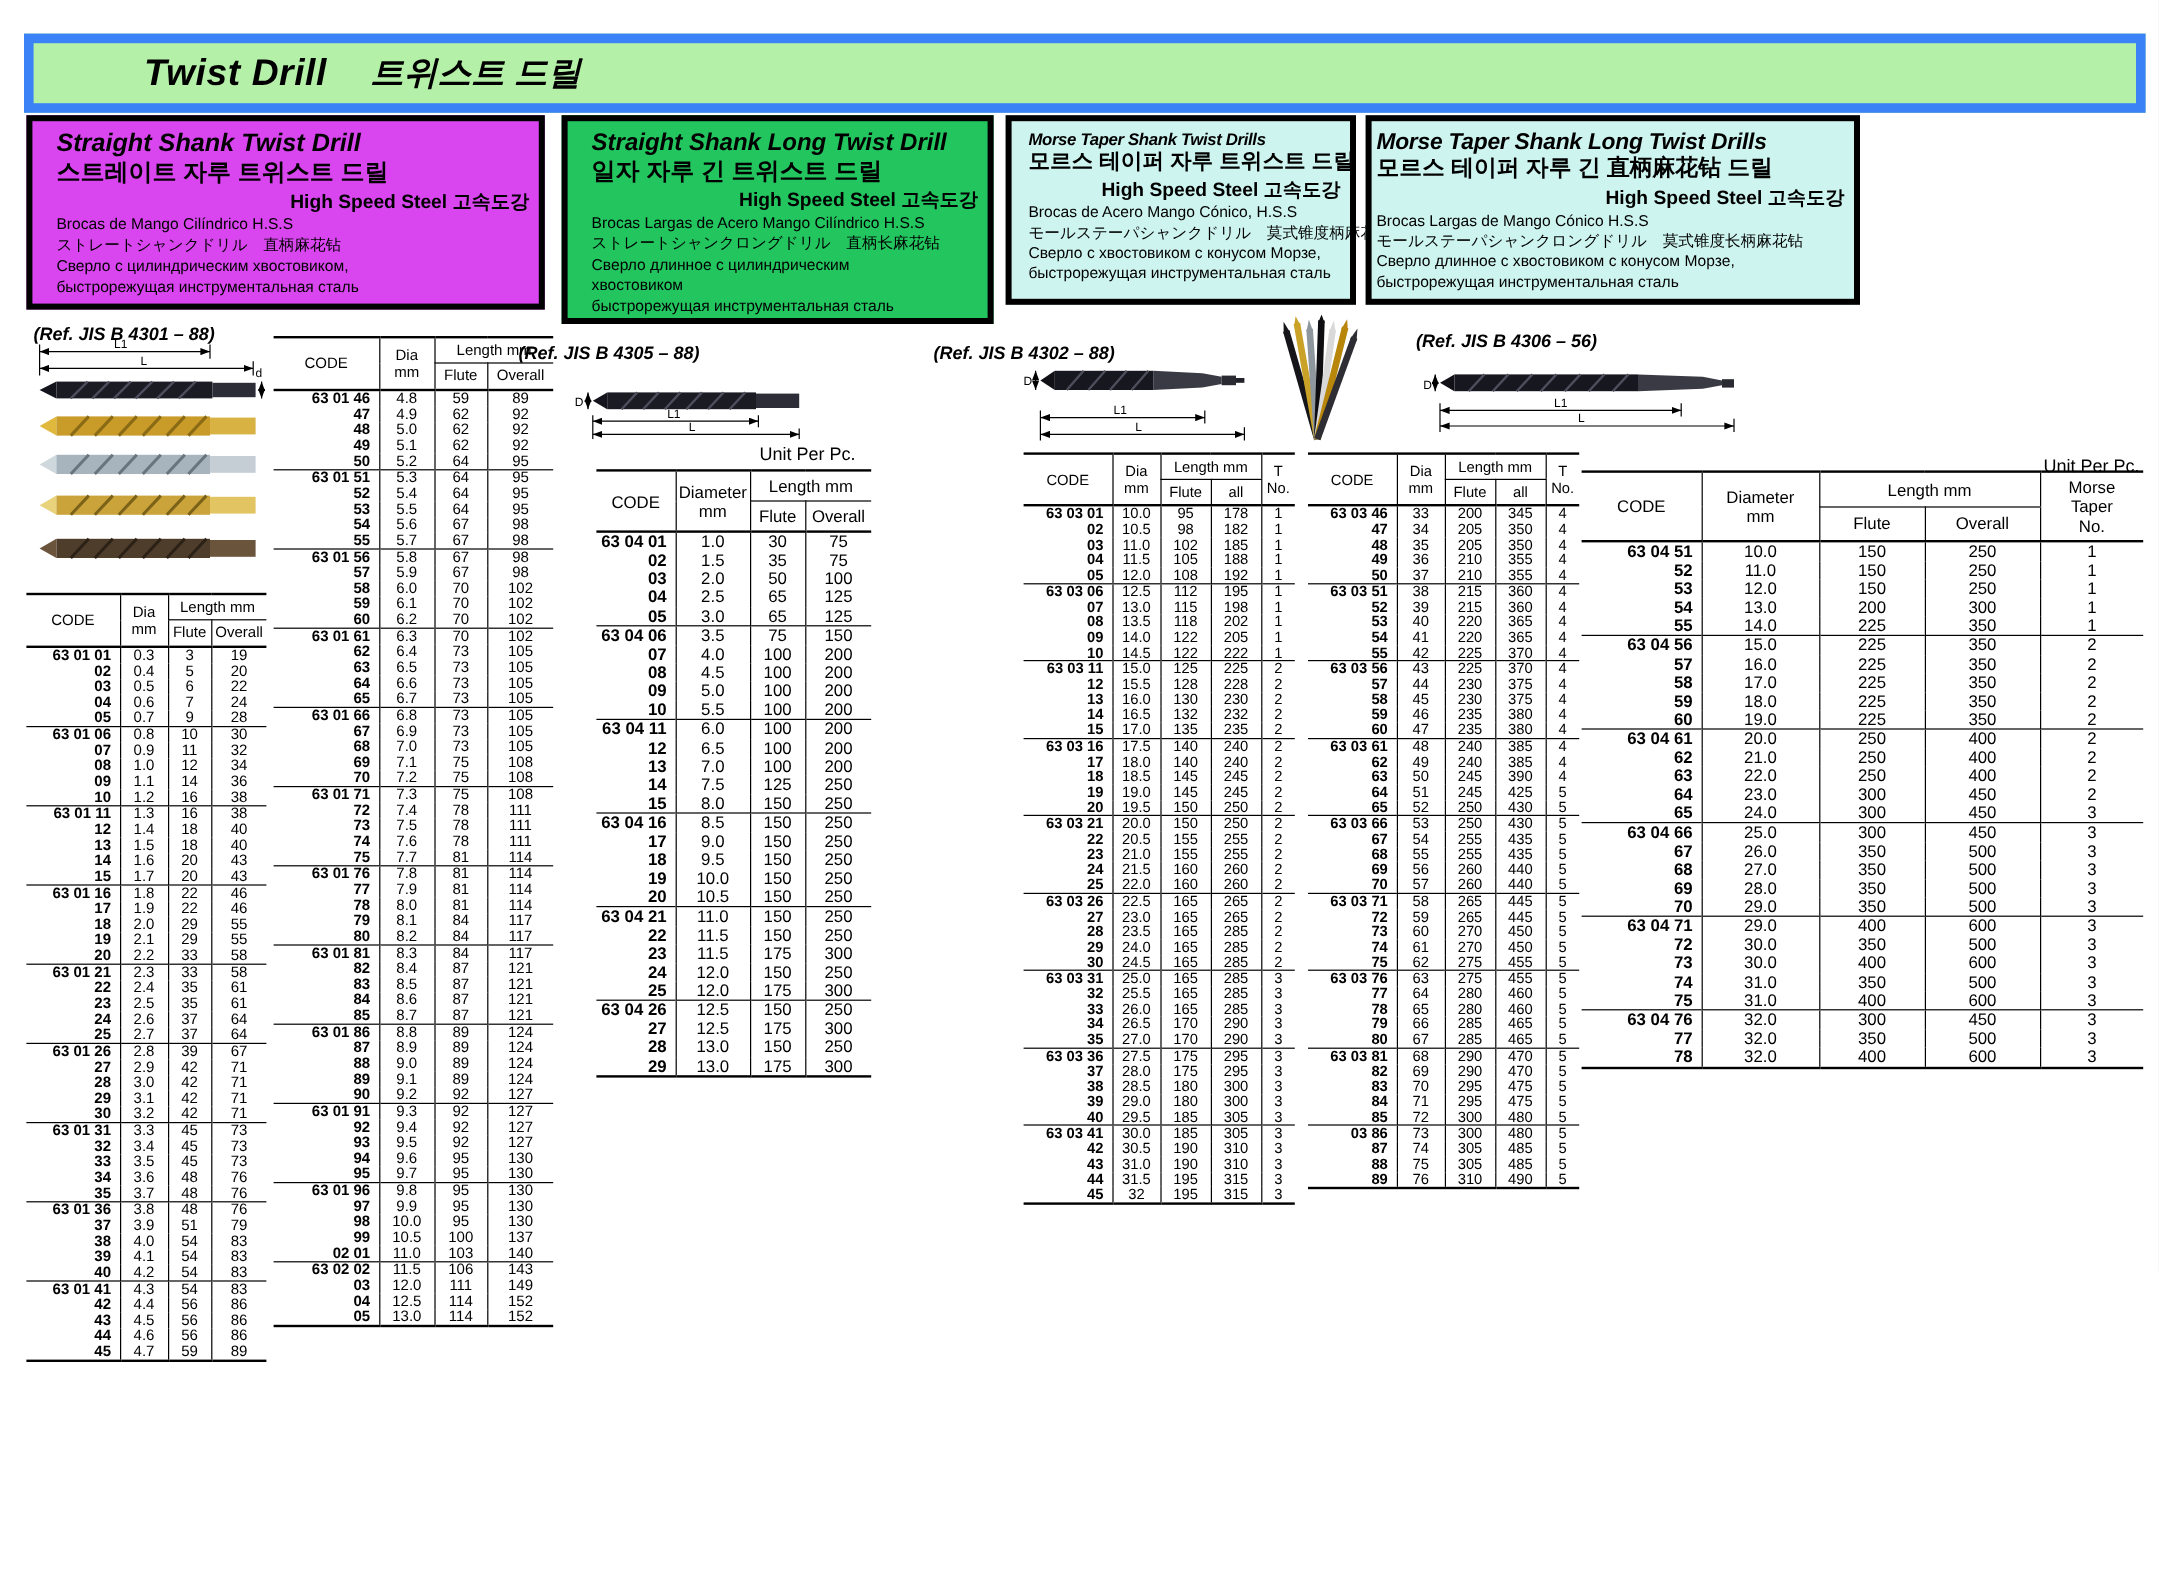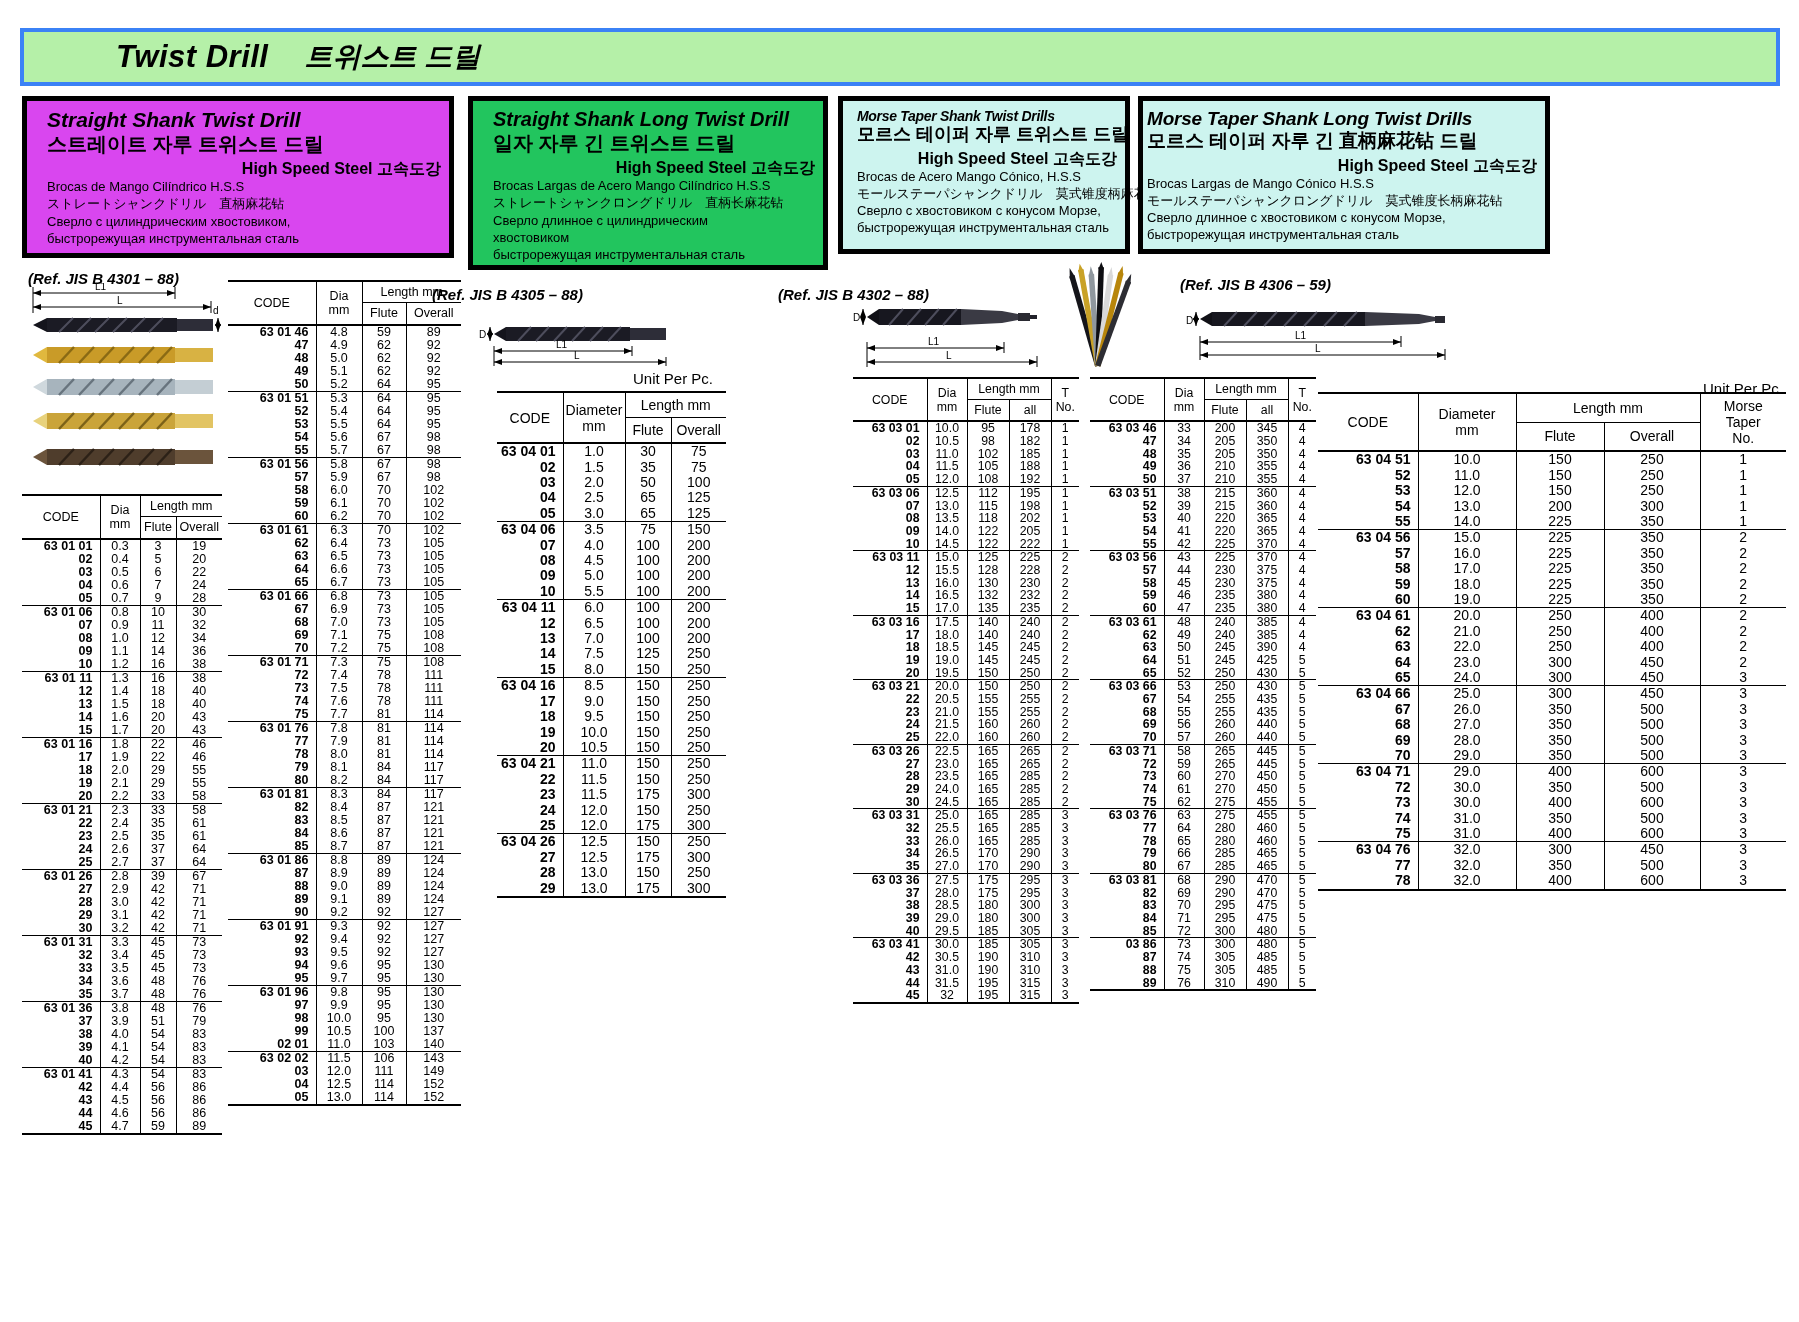--- a/index.html
+++ b/index.html
@@ -1,21 +1,21 @@
 <!DOCTYPE html>
 <html><head>
 <meta charset="utf-8">
 <style>
   html,body{margin:0;padding:0;background:#e9e9e9;}
   #page{position:relative;width:1799px;height:1322px;background:#ffffff;overflow:hidden;
         font-family:"Liberation Sans","DejaVu Sans",sans-serif;color:#000;}
   .abs{position:absolute;}
 
   
-  #banner{left:20px;top:28px;width:1752px;height:50px;border:4px solid #3b82f6;
+  #banner{left:20px;top:28px;width:1752px;height:50px;border:8px solid #3b82f6;
           display:flex;align-items:center;box-sizing:content-box;}
   #banner .t-en{font-style:italic;font-weight:bold;font-size:31px;margin-left:92px;letter-spacing:.5px;}
   #banner .t-ko{font-style:italic;font-weight:bold;font-size:28px;margin-left:36px;}
 
   
   .pbox{border:5px solid #000;box-sizing:border-box;padding:7px 8px 4px 20px;}
   .pbox .ti{font-style:italic;font-weight:bold;font-size:21px;line-height:1.15;white-space:nowrap;}
   .pbox .ko{font-weight:bold;font-size:20px;line-height:1.2;white-space:nowrap;}
   .pbox .hss{font-weight:bold;font-size:16px;margin-top:3px;line-height:1.2;text-align:right;}
   .pbox .ln{font-size:13px;line-height:1.32;white-space:nowrap;}
@@ -106,21 +106,21 @@
     <div class="hss">High Speed Steel 고속도강</div>
     <div class="ln">Brocas Largas de Mango Cónico H.S.S</div>
     <div class="ln">モールステーパシャンクロングドリル　莫式锥度长柄麻花钻</div>
     <div class="ln">Сверло длинное с хвостовиком с конусом Морзе,</div>
     <div class="ln">быстрорежущая инструментальная сталь</div>
   </div>
 
   <div class="abs ref" style="left:28px;top:270px;">(Ref. JIS B 4301 – 88)</div>
   <div class="abs ref" style="left:432px;top:286px;">(Ref. JIS B 4305 – 88)</div>
   <div class="abs ref" style="left:778px;top:286px;">(Ref. JIS B 4302 – 88)</div>
-  <div class="abs ref" style="left:1180px;top:276px;">(Ref. JIS B 4306 – 59)</div>
+  <div class="abs ref" style="left:1180px;top:276px;">(Ref. JIS B 4306 – 56)</div>
 
   <div class="abs unit" style="left:618px;top:370px;width:95px;text-align:right;">Unit Per Pc.</div>
   <div class="abs unit" style="left:1688px;top:380px;width:95px;text-align:right;">Unit Per Pc.</div>
 
   <svg class="abs dg" style="left:25px;top:283px;" width="198" height="205" viewBox="0 0 198 205">
     <line class="dim" x1="8" y1="10" x2="150" y2="10" marker-start="url(#ah)" marker-end="url(#ah)"></line>
     <text x="70" y="7">L1</text>
     <line class="dim" x1="8" y1="24" x2="186" y2="24" marker-start="url(#ah)" marker-end="url(#ah)"></line>
     <text x="92" y="21">L</text>
     <line class="dim" x1="8" y1="4" x2="8" y2="30"></line>

